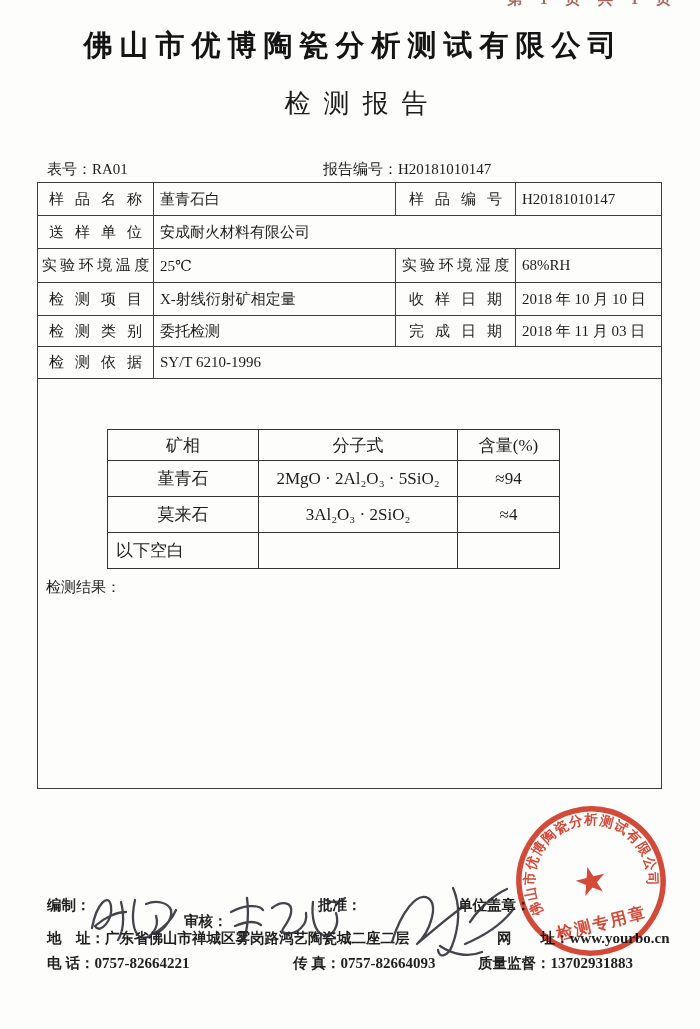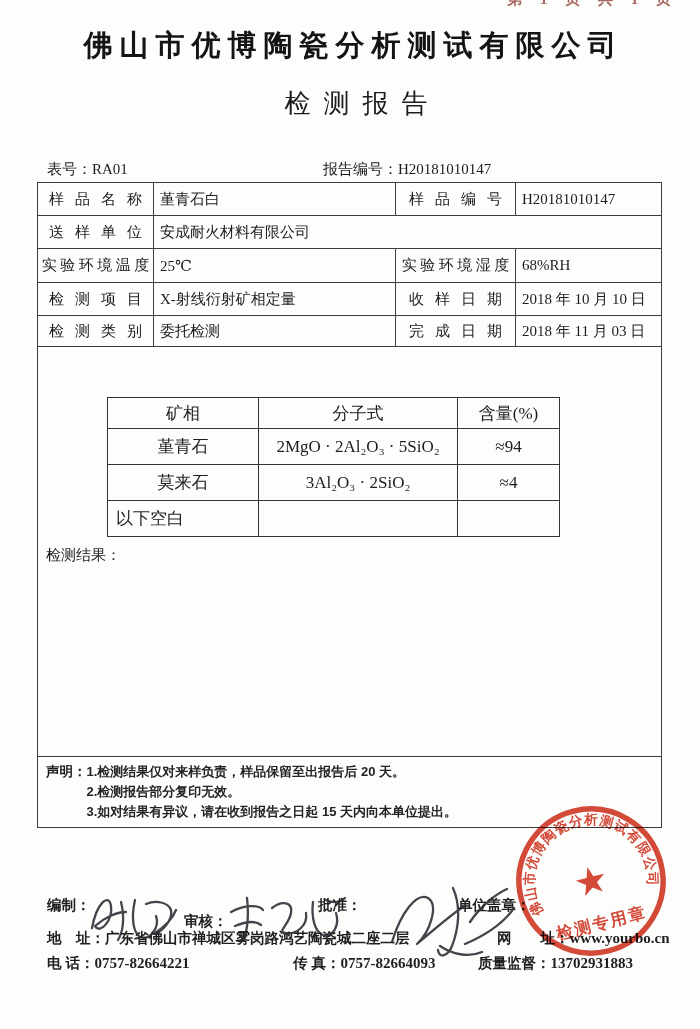--- a/index.html
+++ b/index.html
@@ -127,20 +127,24 @@
     <td class="lbl sp11">检测项目</td>
     <td class="val">X-射线衍射矿相定量</td>
     <td class="lbl sp11">收样日期</td>
     <td class="val">2018 年 10 月 10 日</td>
   </tr>
   <tr class="h31">
     <td class="lbl sp11">检测类别</td>
     <td class="val">委托检测</td>
     <td class="lbl sp11">完成日期</td>
     <td class="val">2018 年 11 月 03 日</td>
+  </tr>
+  <tr class="h32">
+    <td class="lbl sp11">检测依据</td>
+    <td class="val" colspan="3">SY/T 6210-1996</td>
   </tr>
   <tr class="hbig">
     <td class="result-cell" colspan="4">
       <div class="result-label">检测结果：</div>
       <table class="mineral">
         <colgroup>
               <col style="width:151px">
               <col style="width:199px">
               <col style="width:102px">
             </colgroup>
@@ -162,32 +166,20 @@
         </tr>
         <tr>
           <td class="blank">以下空白</td>
           <td></td>
           <td></td>
         </tr>
       </tbody>
           </table>
     </td>
   </tr>
-  <tr class="hstmt">
-    <td class="statement-cell" colspan="4">
-      <div class="stmt-wrap">
-        <div class="stmt-label">声明：</div>
-        <div class="stmt-items">
-          <div>1.检测结果仅对来样负责，样品保留至出报告后 20 天。</div>
-          <div>2.检测报告部分复印无效。</div>
-          <div>3.如对结果有异议，请在收到报告之日起 15 天内向本单位提出。</div>
-        </div>
-      </div>
-    </td>
-  </tr>
 </tbody>
   </table>
 
 <div class="footer-line fl-sign">
   <span class="lab-prepared">编制：</span>
   <span class="lab-reviewed">审核：</span>
   <span class="lab-approved">批准：</span>
   <span class="lab-seal">单位盖章：</span>
 </div>
 

